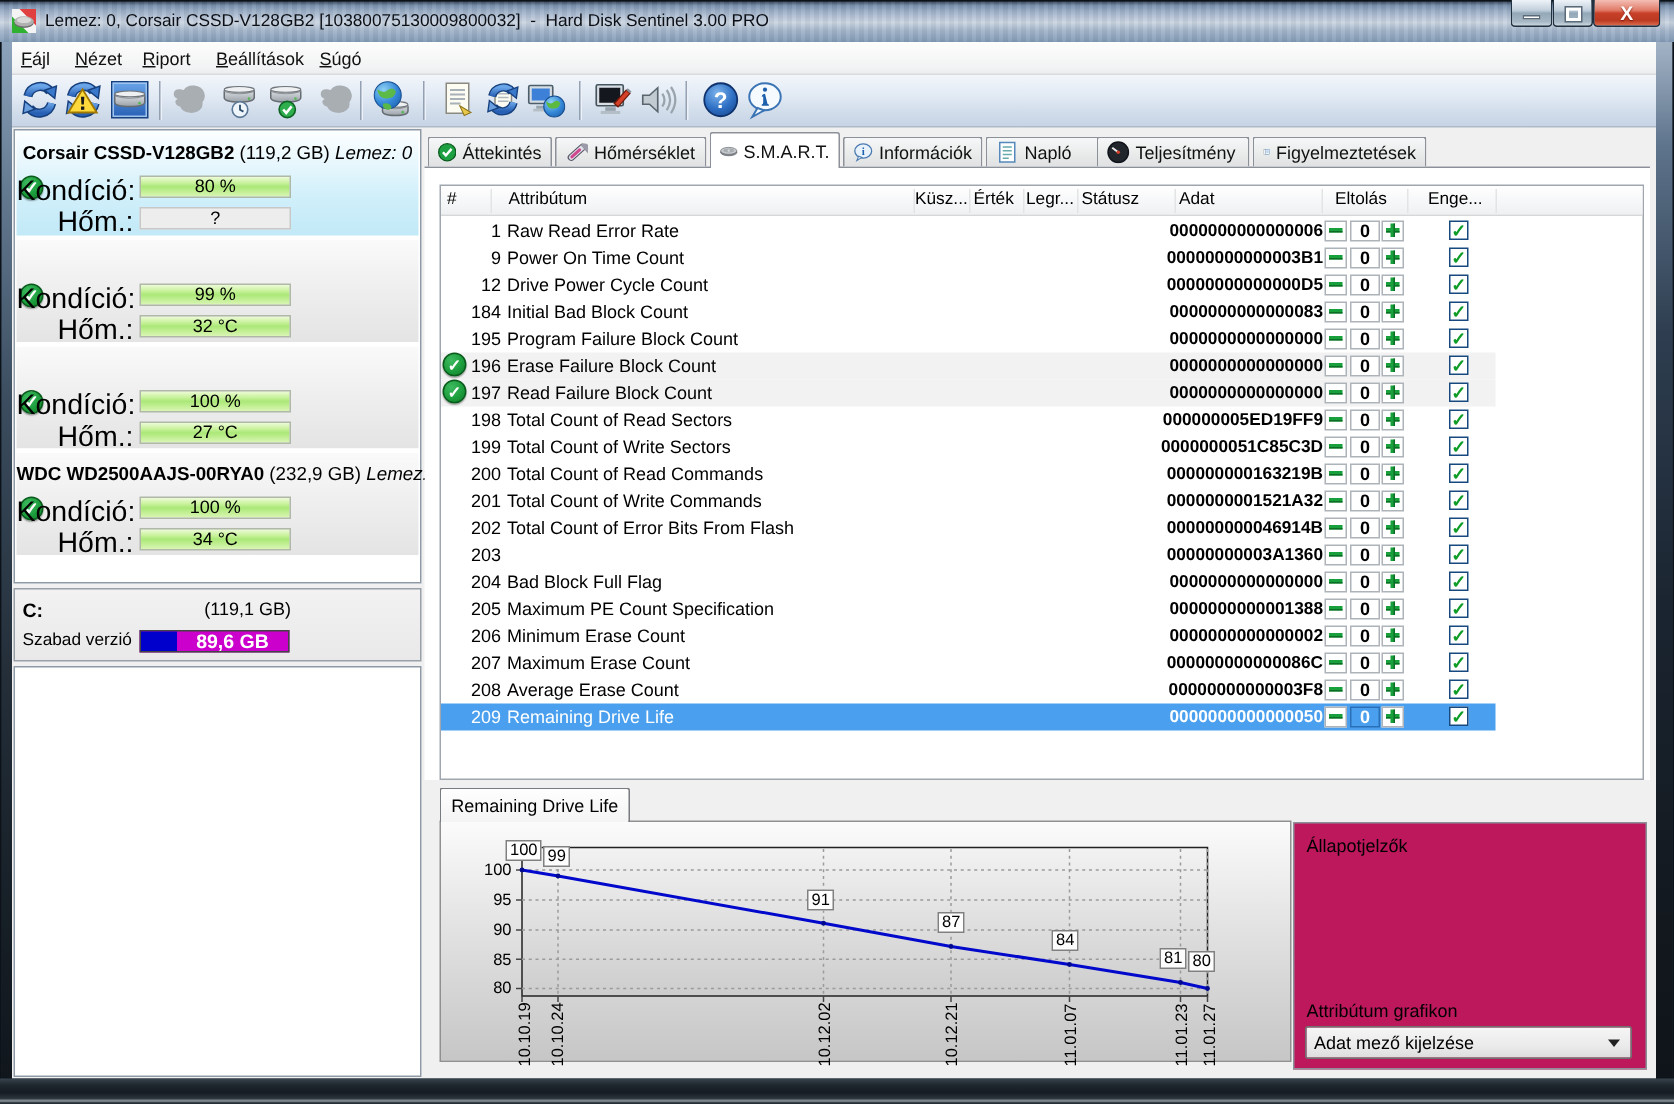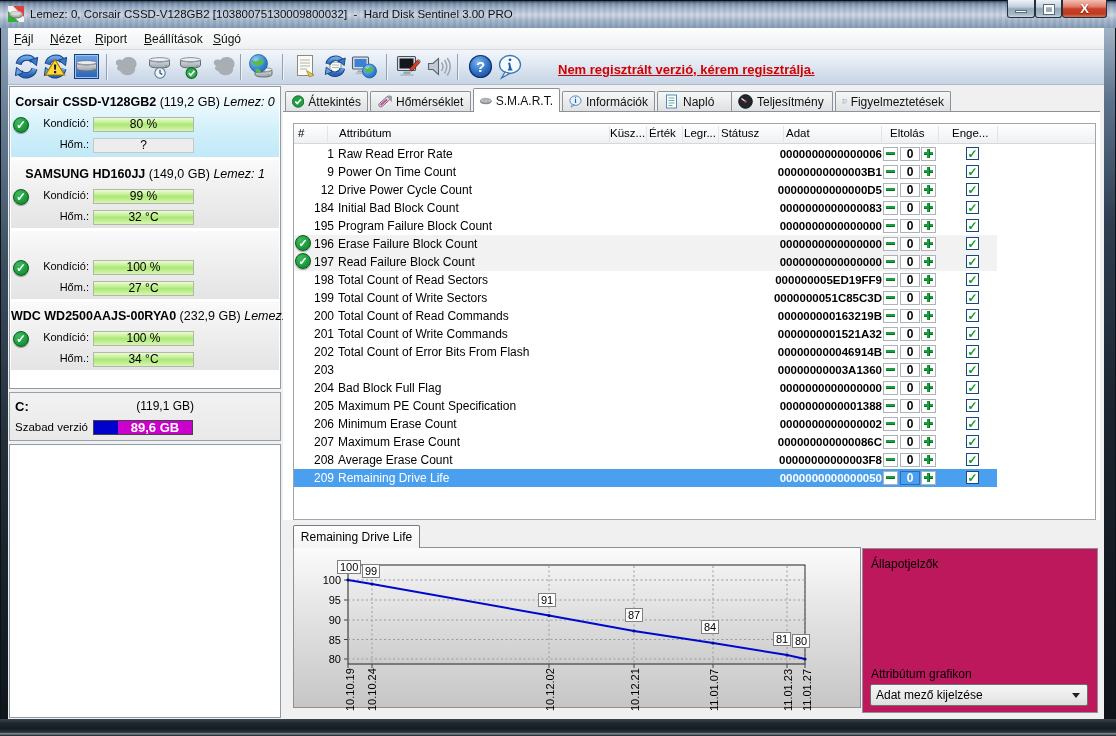--- a/index.html
+++ b/index.html
@@ -28,21 +28,21 @@
 .tsep{position:absolute;top:4px;width:1px;height:26px;background:#93a1b3;box-shadow:1px 0 0 #eef2f8}
 .ticon{position:absolute;top:4px;width:26px;height:26px}
 #regwarn{position:absolute;left:550px;top:12px;color:#d40000;font-weight:bold;font-size:13px;text-decoration:underline}
 
 .sunken{border:1px solid #8e9aa5;background:#fff}
 #disklist{left:9px;top:86px;width:272px;height:303px}
 .dentry{position:absolute;left:1px;width:268px;height:69px}
 .dsel{background:linear-gradient(180deg,#fbfeff 0%,#e8f7fd 30%,#cfeffa 65%,#c2e9f7 100%)}
 .dnorm{background:linear-gradient(180deg,#fafafa 0%,#efefef 45%,#e4e4e4 100%);border-bottom:1px solid #fff}
 .dhead{position:absolute;left:0;top:7px;width:100%;text-align:center;font-size:12.5px;color:#000;white-space:nowrap}
-.dlabel{position:absolute;width:78px;text-align:right;font-size:11px;color:#000}
+.dlabel{position:absolute;width:78px;text-align:right;font-size:19px;color:#000}
 .dbar{position:absolute;left:82px;width:101px;height:15px;border:1px solid #b0b8a8;text-align:center;font-size:12px;line-height:13px;color:#000}
 .bargreen{background:linear-gradient(180deg,#edfbd8 0%,#c9f29c 30%,#abe878 50%,#c2ef94 75%,#daf5b6 100%)}
 .bargray{background:#ededed;border-color:#c8c8c8}
 .chk{position:absolute;border-radius:50%;background:radial-gradient(circle at 35% 30%,#3eba60,#1d9e3d 55%,#0e7a26 100%);border:1px solid #0a5a1c;box-shadow:0 1px 1px rgba(0,0,0,.35);color:#fff}
 .chk:after{content:"✓";position:absolute;left:0;top:0;width:100%;height:100%;display:flex;align-items:center;justify-content:center;font-weight:bold}
 #volpanel{left:9px;top:392px;width:272px;height:49px;background:linear-gradient(180deg,#f2f2f2,#e9e9e9);border:1px solid #98a0a8}
 #emptybox{left:9px;top:444px;width:272px;height:274px}
 
 .tab{position:absolute;top:91px;height:20px;background:linear-gradient(180deg,#f6f7f8 0%,#eceded 45%,#dfe1e2 100%);border:1px solid #8c9099;border-bottom:none;border-radius:2px 2px 0 0;display:flex;align-items:center;font-size:12px;color:#111;padding:0 6px;white-space:nowrap}
 .tabactive{top:88px;height:24px;background:#fff}
@@ -117,21 +117,20 @@
 <span class="mi" style="left:136px"><u>B</u>eállítások</span>
 <span class="mi" style="left:205px"><u>S</u>úgó</span>
 </div>
 
 <div class="a" id="toolbar">
 <div class="tsep" style="left:98px"></div>
 <div class="tsep" style="left:232px"></div>
 <div class="tsep" style="left:274px"></div>
 <div class="tsep" style="left:378px"></div>
 <div class="tsep" style="left:449px"></div>
-<div id="regwarn">Nem regisztrált verzió, kérem regisztrálja.</div>
 <svg class="ticon" style="left:6px" viewBox="0 0 26 26">
       <defs>
 <linearGradient id="gd" x1="0" y1="0" x2="0" y2="1">
           <stop offset="0" stop-color="#f0f2f4"></stop>
           <stop offset=".45" stop-color="#c8cdd2"></stop>
           <stop offset="1" stop-color="#9aa1a8"></stop>
         </linearGradient>
 <linearGradient id="gb" x1="0" y1="0" x2="0" y2="1">
           <stop offset="0" stop-color="#6aa4e8"></stop>
           <stop offset="1" stop-color="#2760b4"></stop>
@@ -577,21 +576,20 @@
 <div class="a sunken" id="disklist">
     <div class="dentry dsel" style="top:1px">
 <div class="dhead"><b>Corsair CSSD-V128GB2</b> (119,2 GB) <i>Lemez: 0</i></div>
 <div class="chk" style="left:2px;top:29px;width:16px;height:16px;font-size:12px"></div>
 <div class="dlabel" style="left:0;top:29px">Kondíció:</div>
 <div class="dbar bargreen" style="top:29px">80 %</div>
 <div class="dlabel" style="left:0;top:50px">Hőm.:</div>
 <div class="dbar bargray" style="top:50px">?</div>
 </div>
 <div class="dentry dnorm" style="top:73px">
-<div class="dhead"><b>SAMSUNG HD160JJ</b> (149,0 GB) <i>Lemez: 1</i></div>
 <div class="chk" style="left:2px;top:29px;width:16px;height:16px;font-size:12px"></div>
 <div class="dlabel" style="left:0;top:29px">Kondíció:</div>
 <div class="dbar bargreen" style="top:29px">99 %</div>
 <div class="dlabel" style="left:0;top:50px">Hőm.:</div>
 <div class="dbar bargreen" style="top:50px">32 °C</div>
 </div>
 <div class="dentry dnorm" style="top:144px">
 <div class="chk" style="left:2px;top:29px;width:16px;height:16px;font-size:12px"></div>
 <div class="dlabel" style="left:0;top:29px">Kondíció:</div>
 <div class="dbar bargreen" style="top:29px">100 %</div>

